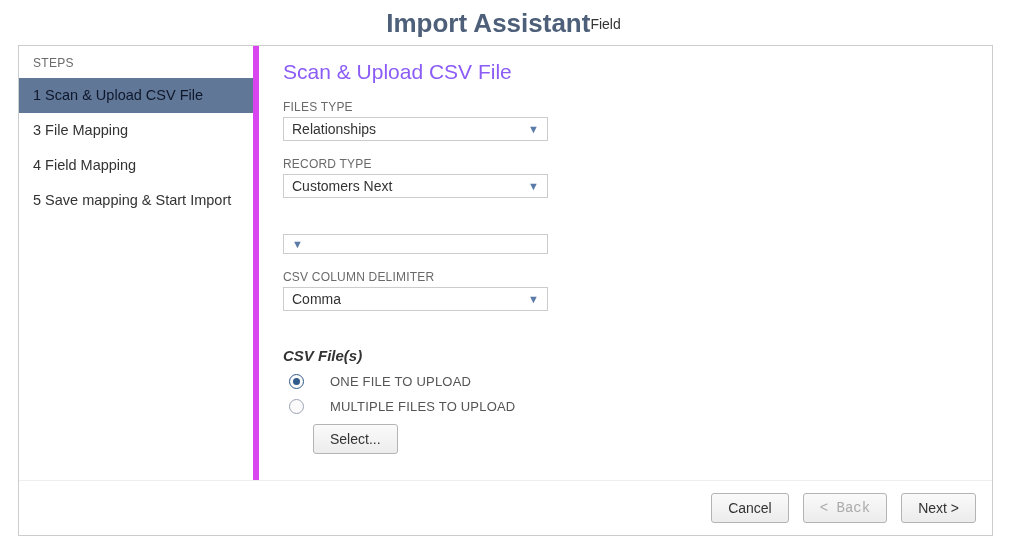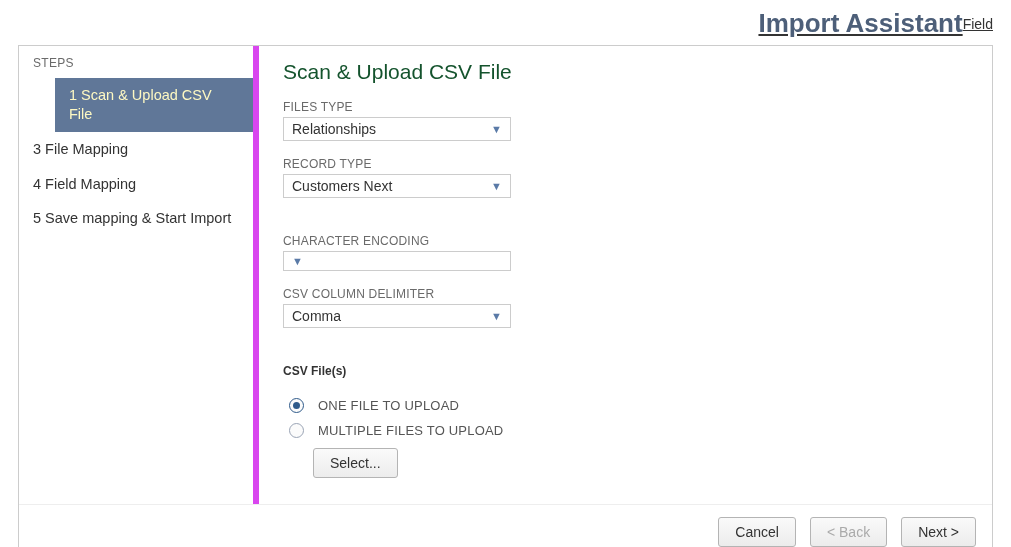--- a/index.html
+++ b/index.html
@@ -7,24 +7,23 @@
     margin: 0;
     padding: 0;
     font-family: "Segoe UI", Arial, Helvetica, sans-serif;
     font-size: 14px;
     color: #333;
     background: #fff;
     width: 1011px;
   }
   .header {
     display: flex;
-    justify-content: flex-end;
+    justify-content: center;
     align-items: center;
     padding: 8px 18px 6px 14px;
-    text-decoration: underline;
   }
   .header h1 {
     margin: 0;
     font-size: 26px;
     font-weight: 600;
     color: #4d5f79;
   }
   .header .more {
     font-size: 14px;
     color: #333;
@@ -53,69 +52,69 @@
   }
   .sidebar .step {
     padding: 8px 14px;
     font-size: 14.5px;
     color: #333;
     cursor: pointer;
     line-height: 1.3;
   }
   .sidebar .step.active {
     background: #607798;
-    color: #fef9c3;
-    margin-left: 36px;
+    color: #0f172a;
   }
   .main {
     flex: 1;
     padding: 14px 24px 26px 24px;
   }
   .main h2 {
     margin: 0 0 16px 0;
     font-size: 21px;
-    color: #14532d;
+    color: #8b5cf6;
     font-weight: 500;
   }
   .field {
     margin-bottom: 16px;
   }
   .field .label {
     font-size: 12px;
     color: #6a6a6a;
     letter-spacing: 0.2px;
     margin-bottom: 3px;
   }
   .select {
-    width: 228px;
+    width: 265px;
     border: 1px solid #ccc;
     padding: 3px 8px;
     display: flex;
     justify-content: space-between;
     align-items: center;
     background: #fff;
     cursor: pointer;
     font-size: 14px;
   }
   .select .caret {
     color: #5a7aa7;
     font-size: 11px;
   }
   .gap {
     height: 20px;
   }
   .csv-files-label {
     font-weight: 600;
-    font-size: 12px;
-    margin-bottom: 20px;
+    font-size: 15px;
+    margin-bottom: 10px;
+    font-style: italic;
   }
   .radio-row {
     display: flex;
     align-items: flex-end;
-    gap: 14px;
+    gap: 26px;
     margin-left: 6px;
     margin-bottom: 10px;
     font-size: 13px;
     color: #555;
     letter-spacing: 0.2px;
   }
   .radio {
     width: 15px;
     height: 15px;
     border-radius: 50%;
@@ -142,20 +141,21 @@
     background: linear-gradient(#fafafa, #ececec);
     border-radius: 3px;
     padding: 6px 16px;
     font-size: 14px;
     color: #333;
     cursor: pointer;
   }
   .btn.disabled {
     color: #aaa;
     cursor: default;
+    font-family: Liberation Mono, monospace;
   }
   .select-btn-wrap {
     margin-left: 30px;
   }
   .footer {
     border-top: 1px solid #eee;
     padding: 12px 16px;
     display: flex;
     justify-content: flex-end;
     gap: 14px;
@@ -195,21 +195,20 @@
         <div class="label">RECORD TYPE</div>
         <div class="select">
           <span>Customers Next</span>
           <span class="caret">▼</span>
         </div>
       </div>
 
       <div class="gap"></div>
 
       <div class="field">
-        <div class="label">CHARACTER ENCODING</div>
         <div class="select">
           <span class="caret">▼</span>
         </div>
       </div>
 
       <div class="field">
         <div class="label">CSV COLUMN DELIMITER</div>
         <div class="select">
           <span>Comma</span>
           <span class="caret">▼</span>

